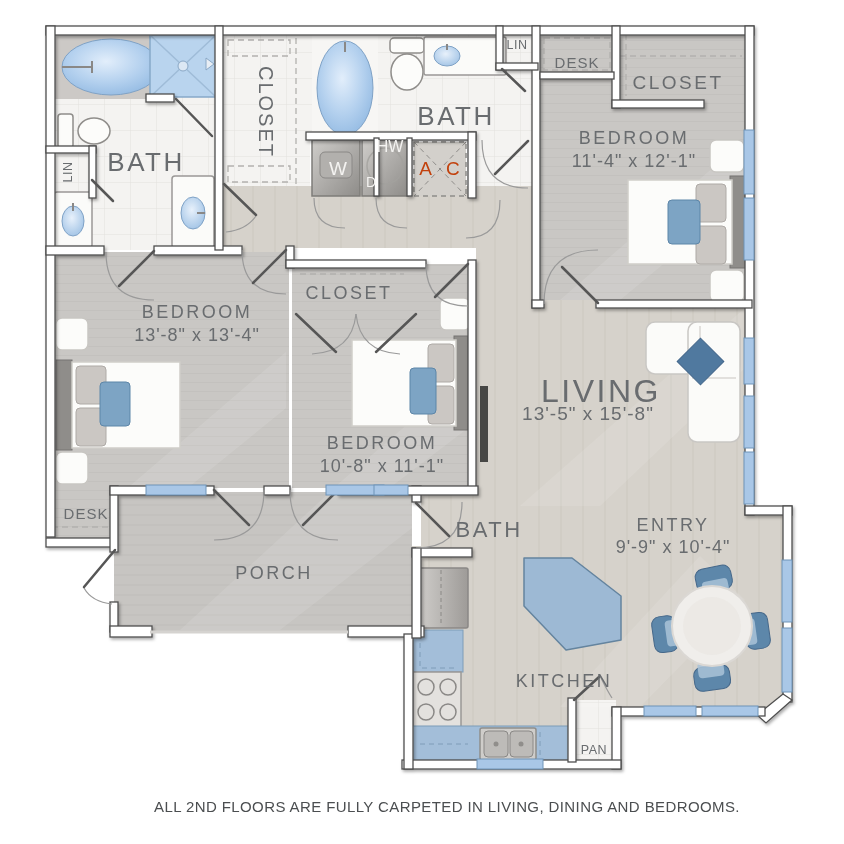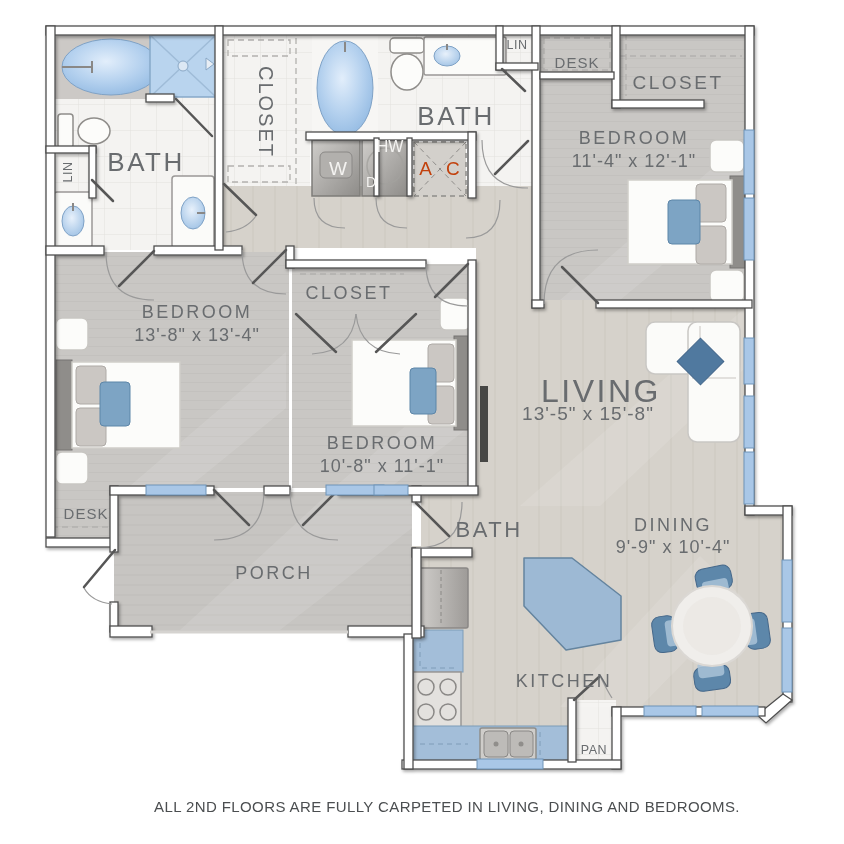--- a/index.html
+++ b/index.html
@@ -365,21 +365,21 @@
 <div class="lbl room" style="left:634px;top:138px;">BEDROOM</div>
 <div class="lbl dims" style="left:634px;top:161px;">11'-4" x 12'-1"</div>
 <div class="lbl tiny rotm90" style="left:68px;top:172px;">LIN</div>
 <div class="lbl room" style="left:197px;top:312px;">BEDROOM</div>
 <div class="lbl dims" style="left:197px;top:335px;">13'-8" x 13'-4"</div>
 <div class="lbl room" style="left:349px;top:293px;font-size:18px;">CLOSET</div>
 <div class="lbl room" style="left:382px;top:443px;">BEDROOM</div>
 <div class="lbl dims" style="left:382px;top:466px;">10'-8" x 11'-1"</div>
 <div class="lbl room" style="left:601px;top:391px;font-size:32px;">LIVING</div>
 <div class="lbl dims" style="left:588px;top:413px;font-size:19px;">13'-5" x 15'-8"</div>
-<div class="lbl room" style="left:673px;top:525px;">DINING</div>
+<div class="lbl room" style="left:673px;top:525px;">ENTRY</div>
 <div class="lbl dims" style="left:673px;top:547px;">9'-9" x 10'-4"</div>
 <div class="lbl room" style="left:489px;top:530px;font-size:22px;">BATH</div>
 <div class="lbl room" style="left:540px;top:681px;margin-left:24px;">KITCHEN</div>
 <div class="lbl room" style="left:266px;top:573px;margin-left:8px;">PORCH</div>
 <div class="lbl small" style="left:86px;top:513px;">DESK</div>
 <div class="lbl tiny" style="left:594px;top:750px;">PAN</div>
 <div class="lbl white" style="left:338px;top:168px;font-size:19px;">W</div>
 <div class="lbl white" style="left:390px;top:147px;font-size:16px;">HW</div>
 <div class="lbl white" style="left:371px;top:182px;font-size:14px;">D</div>
 <div class="lbl" style="left:442px;top:168px;font-size:19px;letter-spacing:5px;color:#c2410c;">A C</div>

